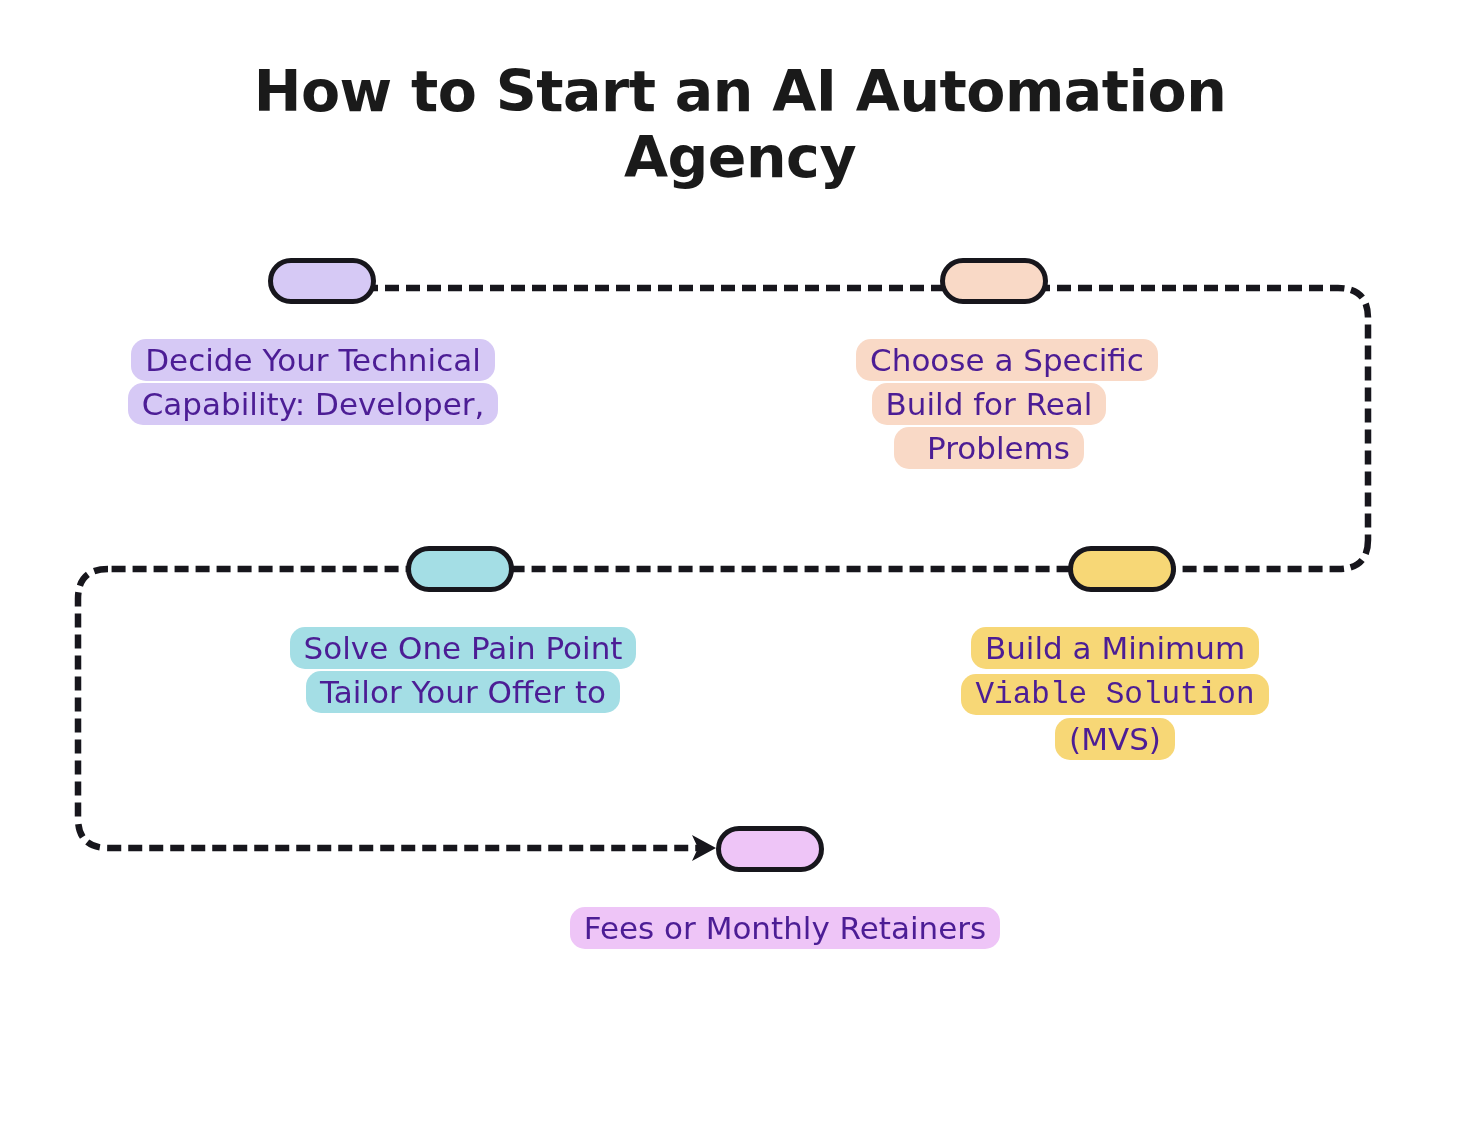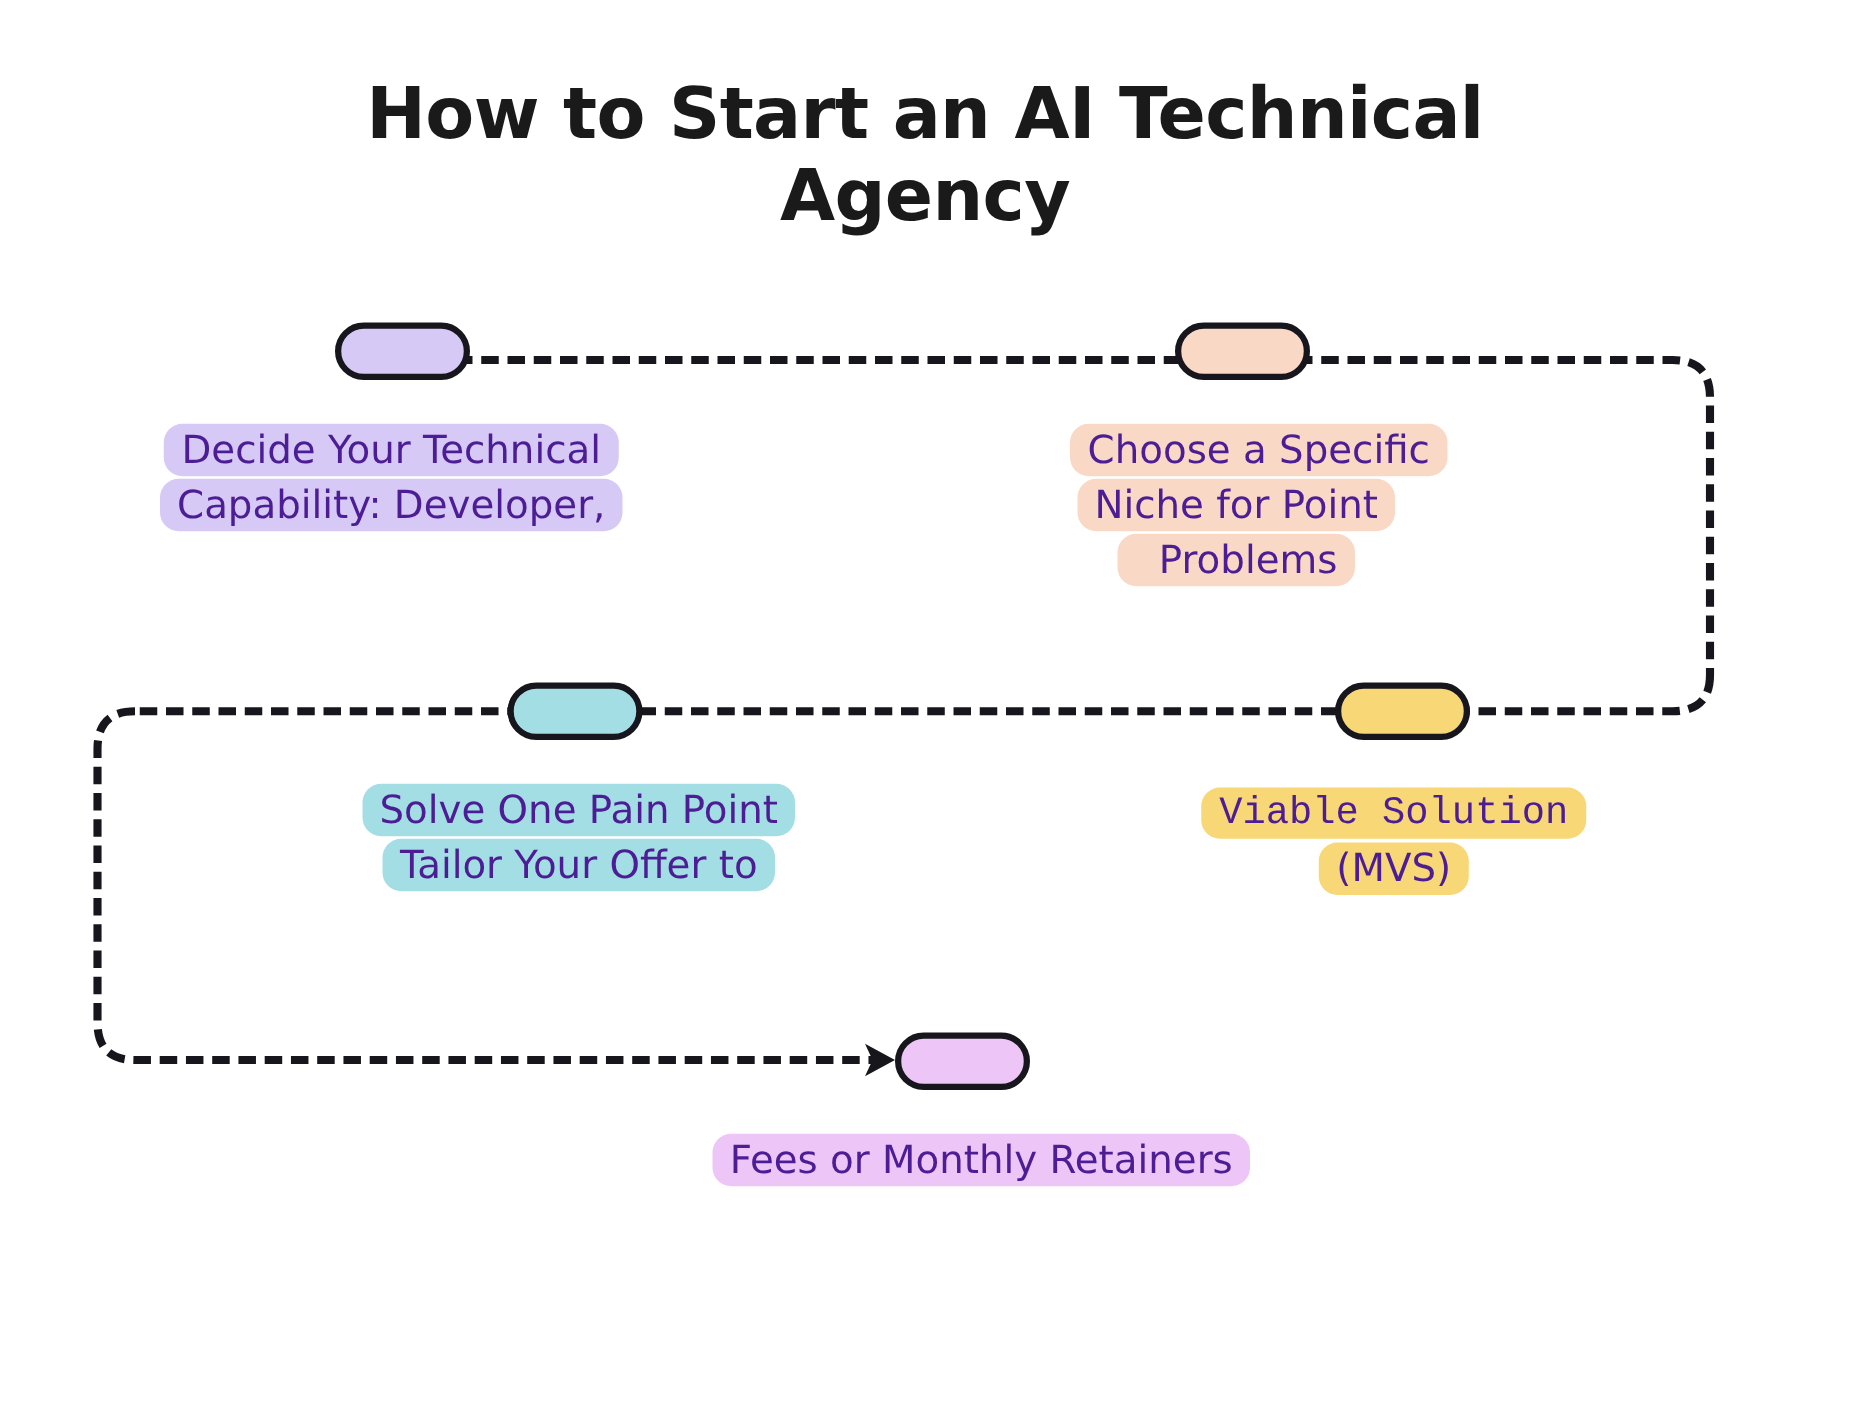--- a/index.html
+++ b/index.html
@@ -72,21 +72,21 @@
   }
   .label .row {
     display: block;
   }
 </style>
 </head>
 <body>
 
 <div id="stage">
 
-  <div class="title">How to Start an AI Technical
+  <div class="title">How to Start an AI Automation
 Agency</div>
 
   <svg id="connectors" viewBox="0 0 1480 1138" xmlns="http://www.w3.org/2000/svg">
     <g fill="none" stroke="#17161c" stroke-width="6.5" stroke-linecap="butt" stroke-dasharray="14 7">
 
       <path d="M 322 288 L 1338 288 Q 1368 288 1368 318 L 1368 540"></path>
 
       <path d="M 1368 540 Q 1368 569 1338 569 L 108 569"></path>
 
       <path d="M 108 569 Q 78 569 78 599 L 78 818 Q 78 848 108 848 L 700 848"></path>
@@ -97,32 +97,33 @@
 
   <div class="pill" style="left:268px; top:258px; width:108px; height:46px; background:#d6c9f5;"></div>
   <div class="label" style="left:78px; top:338px; width:470px;">
     <span class="row"><span class="ln" style="background:#d6c9f5;">Decide Your Technical</span></span>
     <span class="row"><span class="ln" style="background:#d6c9f5;">Capability: Developer,</span></span>
   </div>
 
   <div class="pill" style="left:940px; top:258px; width:108px; height:46px; background:#f9d9c6;"></div>
   <div class="label" style="left:794px; top:338px; width:390px;">
     <span class="row"><span class="ln" style="background:#f9d9c6;margin-left:36px;">Choose a Specific</span></span>
-    <span class="row"><span class="ln" style="background:#f9d9c6;">Niche for Point</span></span>
+    <span class="row"><span class="ln" style="background:#f9d9c6;">Build for Real</span></span>
     <span class="row"><span class="ln" style="background:#f9d9c6;padding-left:33px;">Problems</span></span>
   </div>
 
   <div class="pill" style="left:406px; top:546px; width:108px; height:46px; background:#a4dee5;"></div>
   <div class="label" style="left:258px; top:626px; width:410px;">
     <span class="row"><span class="ln" style="background:#a4dee5;">Solve One Pain Point</span></span>
     <span class="row"><span class="ln" style="background:#a4dee5;">Tailor Your Offer to</span></span>
   </div>
 
   <div class="pill" style="left:1068px; top:546px; width:108px; height:46px; background:#f7d776;"></div>
   <div class="label" style="left:940px; top:626px; width:350px;">
+    <span class="row"><span class="ln" style="background:#f7d776;">Build a Minimum</span></span>
     <span class="row"><span class="ln" style="background:#f7d776;font-family:Liberation Mono, monospace;">Viable Solution</span></span>
     <span class="row"><span class="ln" style="background:#f7d776;">(MVS)</span></span>
   </div>
 
   <div class="pill" style="left:716px; top:826px; width:108px; height:46px; background:#eec5f7;"></div>
   <div class="label" style="left:525px; top:906px; width:520px;">
     <span class="row"><span class="ln" style="background:#eec5f7;">Fees or Monthly Retainers</span></span>
   </div>
 
 </div>

